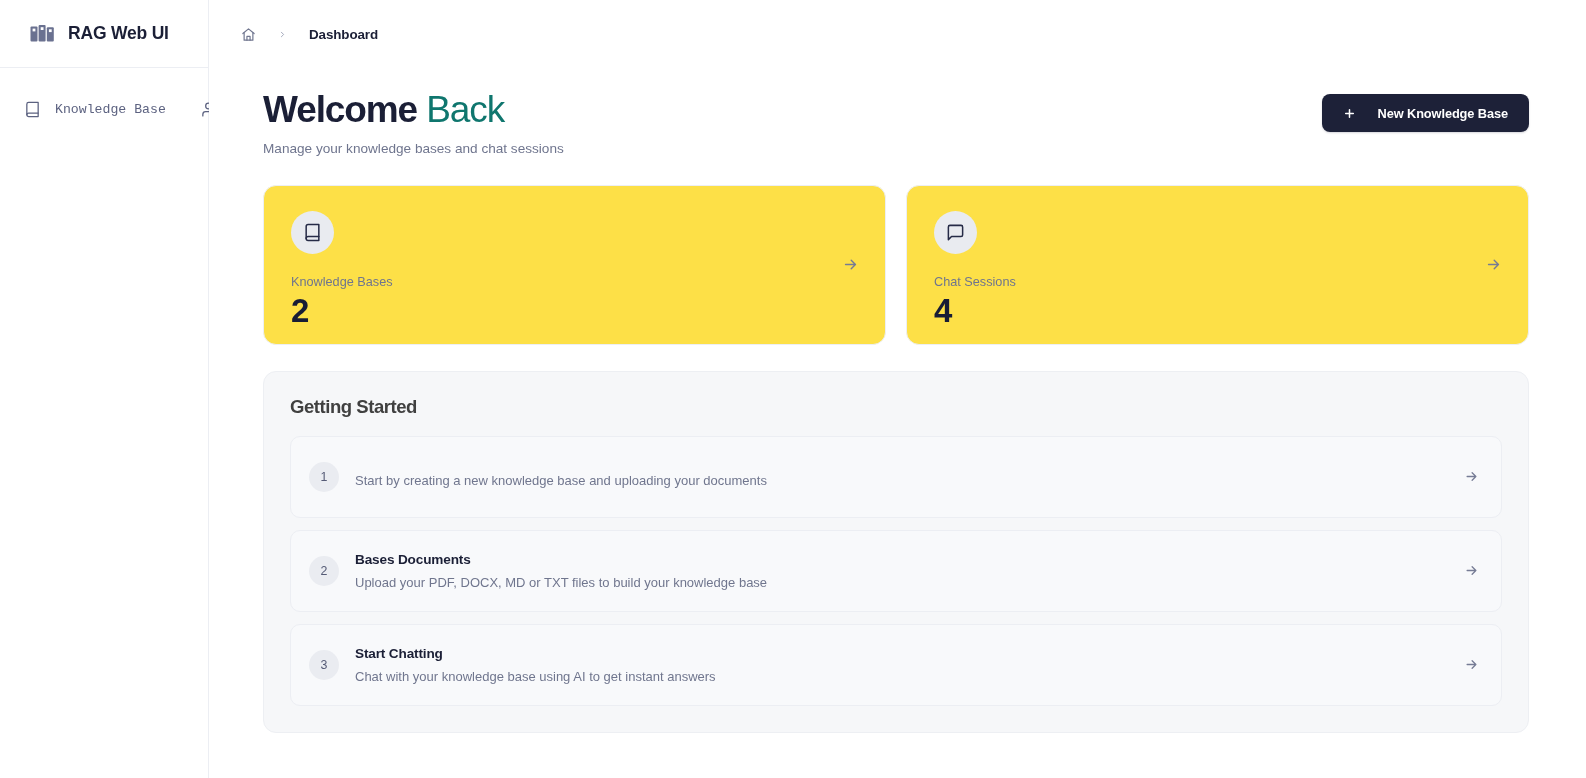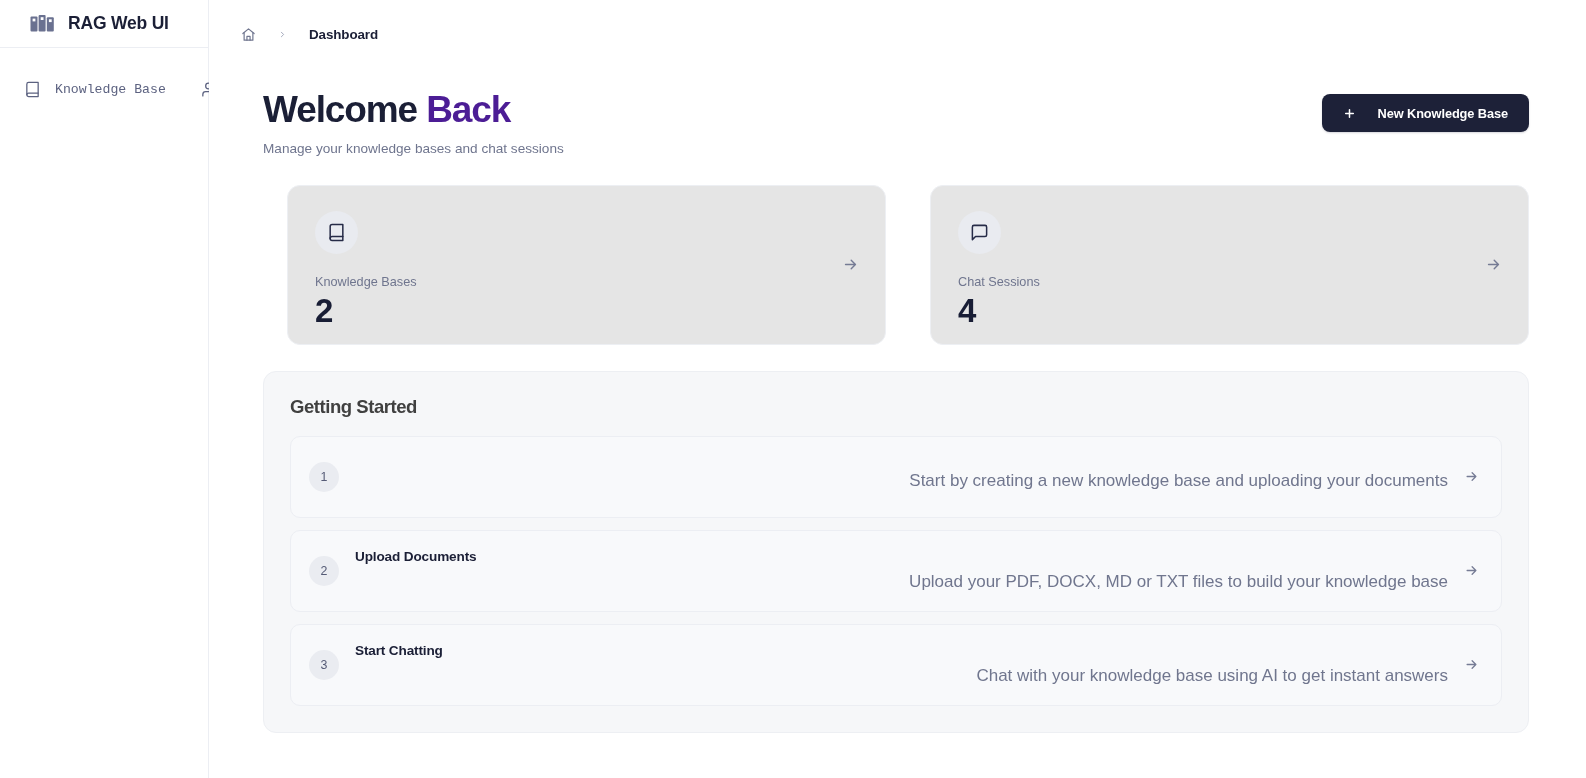--- a/index.html
+++ b/index.html
@@ -24,21 +24,21 @@
     width: 209px;
     height: 778px;
     flex: 0 0 209px;
     background: #ffffff;
     border-right: 1px solid #eceef3;
     display: flex;
     flex-direction: column;
   }
 
   .brand {
-    height: 48px;
+    height: 68px;
     display: flex;
     align-items: center;
     gap: 12px;
     padding: 0 0 0 30px;
     border-bottom: 1px solid #eceef3;
   }
   .brand-logo {
     width: 26px;
     height: 20px;
     display: block;
@@ -124,22 +124,22 @@
   }
   .title-block { padding-top: 2px; }
   h1.page-title {
     font-size: 37px;
     font-weight: bold;
     letter-spacing: -1.1px;
     line-height: 1.05;
     color: #1b1f36;
   }
   h1.page-title .accent {
-    color: #4c1d95;
-    font-weight: bold;
+    color: #0f766e;
+    font-weight: normal;
   }
   .page-sub {
     margin-top: 11px;
     font-size: 13.6px;
     color: #6f758e;
     text-align: center;
   }
 
   .primary-btn {
     display: inline-flex;
@@ -167,27 +167,26 @@
 
   
   .stats-row {
     display: flex;
     gap: 20px;
     margin-top: 29px;
   }
   .stat-card {
     flex: 1 1 0;
     height: 160px;
-    background: #e5e5e5;
+    background: #fde047;
     border: 1px solid #edeff3;
     border-radius: 13px;
     padding: 25px 27px;
     position: relative;
     cursor: pointer;
-    margin-left: 24px;
   }
   .stat-badge {
     width: 43px; height: 43px;
     border-radius: 50%;
     background: #e9ebf0;
     display: flex;
     align-items: center;
     justify-content: center;
   }
   .stat-badge svg {
@@ -257,23 +256,22 @@
   }
   .step-text { flex: 1 1 auto; }
   .step-title {
     font-size: 13.6px;
     font-weight: bold;
     color: #1b1f36;
     letter-spacing: -0.15px;
   }
   .step-desc {
     margin-top: 8px;
-    font-size: 17px;
+    font-size: 13px;
     color: #70768e;
-    text-align: right;
   }
   .step-arrow {
     width: 15px; height: 15px;
     flex: 0 0 15px;
     color: #767c95;
   }
 </style>
 </head>
 <body>
 
@@ -393,21 +391,21 @@
               <div class="step-desc">Start by creating a new knowledge base and uploading your documents</div>
             </div>
             <svg class="step-arrow" viewBox="0 0 24 24" fill="none" stroke="currentColor" stroke-width="2.1" stroke-linecap="round" stroke-linejoin="round">
               <path d="M5 12h14M13 6l6 6-6 6"></path>
             </svg>
           </div>
 
           <div class="step">
             <div class="step-num">2</div>
             <div class="step-text">
-              <div class="step-title">Upload Documents</div>
+              <div class="step-title">Bases Documents</div>
               <div class="step-desc">Upload your PDF, DOCX, MD or TXT files to build your knowledge base</div>
             </div>
             <svg class="step-arrow" viewBox="0 0 24 24" fill="none" stroke="currentColor" stroke-width="2.1" stroke-linecap="round" stroke-linejoin="round">
               <path d="M5 12h14M13 6l6 6-6 6"></path>
             </svg>
           </div>
 
           <div class="step">
             <div class="step-num">3</div>
             <div class="step-text">

